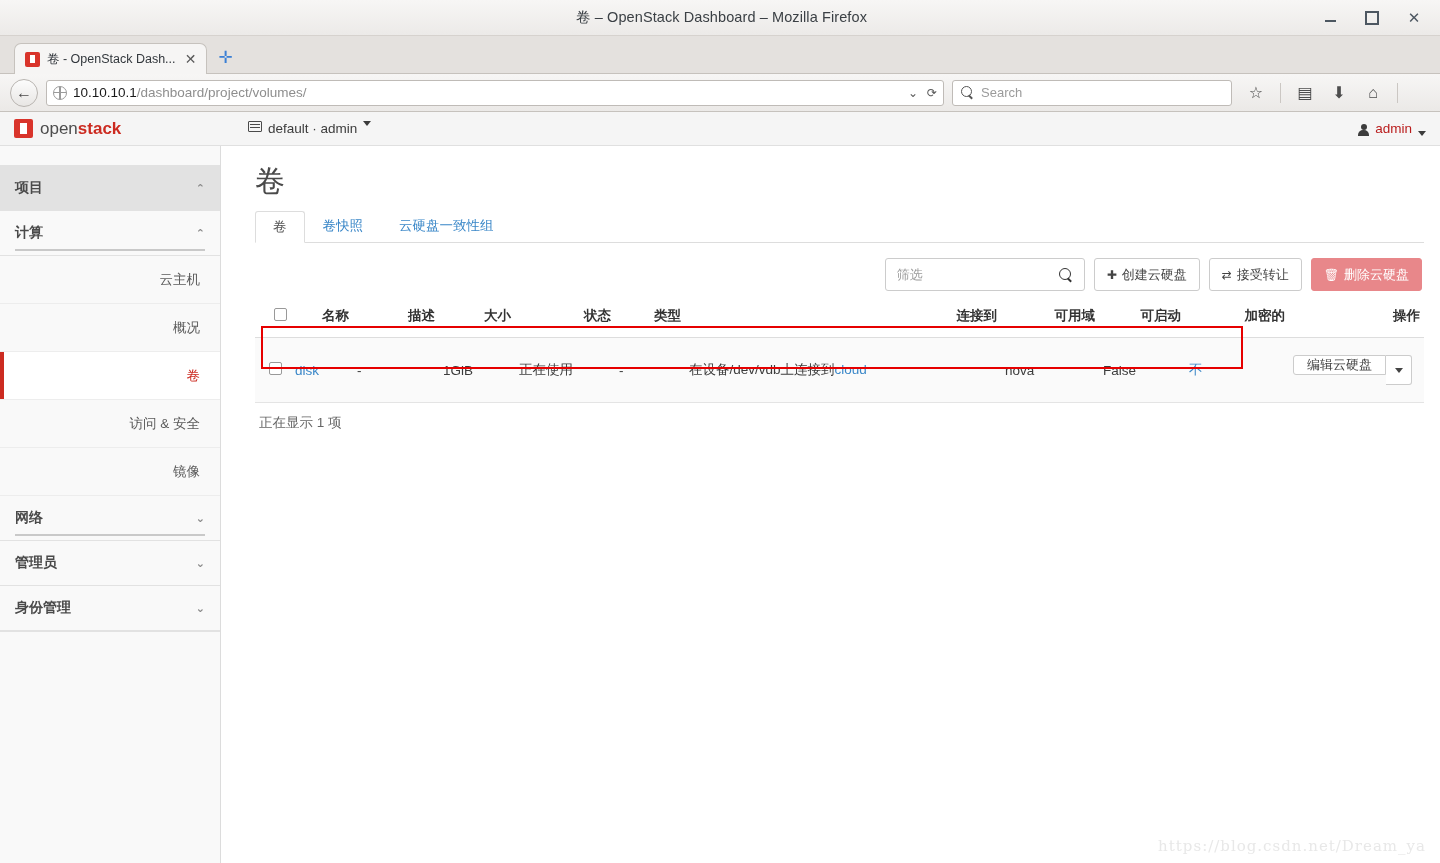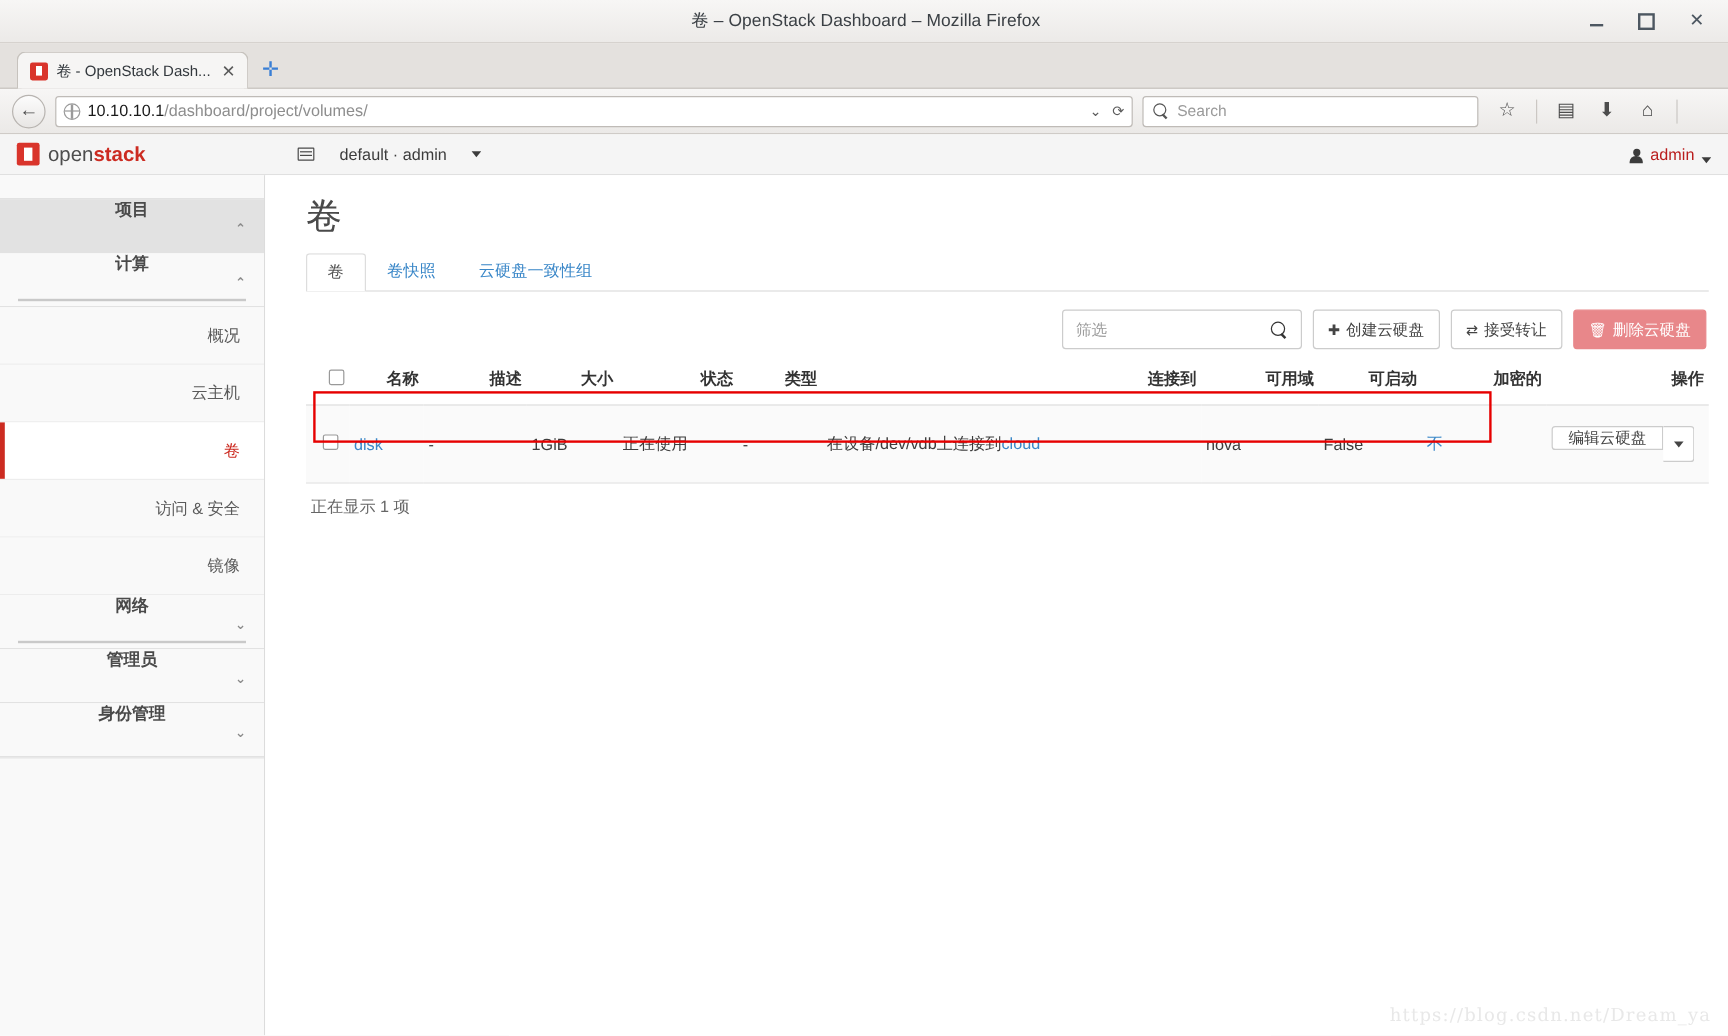--- a/index.html
+++ b/index.html
@@ -112,21 +112,21 @@
   .os-header {
     height: 34px; background: #f5f5f5; border-bottom: 1px solid #e0e0e0;
     display: flex; align-items: center; padding: 0 14px; flex: none;
   }
   .os-logo { display: flex; align-items: center; gap: 7px; width: 212px; }
   .os-logo-mark { width: 19px; height: 19px; background: #d9342b; border-radius: 2px;
                   display: flex; align-items: center; justify-content: center; }
   .os-logo-mark i { display: block; width: 7px; height: 11px; background: #fff; }
   .os-logo-text { font-size: 17px; color: #4d4d4d; }
   .os-logo-text b { color: #cc2b21; font-weight: bold; }
-  .ctx-switch { display: flex; align-items: center; gap: 21px; font-size: 13.5px;
+  .ctx-switch { display: flex; gap: 6px; font-size: 13.5px;
                 color: #3c3c3c; margin-left: 22px; }
   .ctx-icon { width: 14px; height: 11px; border: 1.5px solid #4a4a4a; border-radius: 1px;
               position: relative; }
   .ctx-icon::after { content: ""; position: absolute; left: 1px; right: 1px; top: 2px;
                      height: 1px; background: #4a4a4a; box-shadow: 0 3px 0 #4a4a4a; }
   .caret { width: 0; height: 0; border-left: 4px solid transparent;
            border-right: 4px solid transparent; border-top: 5px solid #3c3c3c; }
   .os-user { margin-left: auto; display: flex; align-items: flex-end; gap: 6px;
              font-size: 13.5px; color: #b91c1c; }
   .user-icon { width: 11px; height: 12px; position: relative; }
@@ -137,21 +137,21 @@
 
   .body-wrap { flex: 1; display: flex; min-height: 0; }
 
   
   .sidebar { width: 221px; flex: none; background: #f9f9f9;
              border-right: 1px solid #dcdcdc; display: flex; flex-direction: column; }
   .side-top-strip { height: 20px; border-bottom: 1px solid #e2e2e2; background: #f9f9f9; }
   .side-group {
     height: 45px; display: flex; align-items: center; padding: 0 15px;
     font-size: 14px; font-weight: bold; color: #4a4a4a;
-    border-bottom: 1px solid #e2e2e2; position: relative; background: #f9f9f9; flex-direction: column;
+    border-bottom: 1px solid #e2e2e2; position: relative; background: #f9f9f9;
   }
   .side-group.active-group { background: #e2e2e2; }
   .side-group .chev { margin-left: auto; color: #8a8a8a; font-size: 11px; }
   .side-group.has-rule::after {
     content: ""; position: absolute; left: 15px; right: 15px; bottom: 4px;
     height: 2px; background: #c9c9c9;
   }
   .side-item {
     height: 48px; display: flex; align-items: center; justify-content: flex-end;
     padding: 0 20px; font-size: 13.5px; color: #5a5a5a; background: #f9f9f9;
@@ -326,24 +326,24 @@
           <span>项目</span>
           <span class="chev">⌃</span>
         </div>
 
         <div class="side-group has-rule">
           <span>计算</span>
           <span class="chev">⌃</span>
         </div>
 
         <div class="side-item">
+          <span>云主机</span>
+        </div>
+        <div class="side-item">
           <span>概况</span>
-        </div>
-        <div class="side-item">
-          <span>云主机</span>
         </div>
         <div class="side-item active">
           <span>卷</span>
         </div>
         <div class="side-item">
           <span>访问 &amp; 安全</span>
         </div>
         <div class="side-item">
           <span>镜像</span>
         </div>

